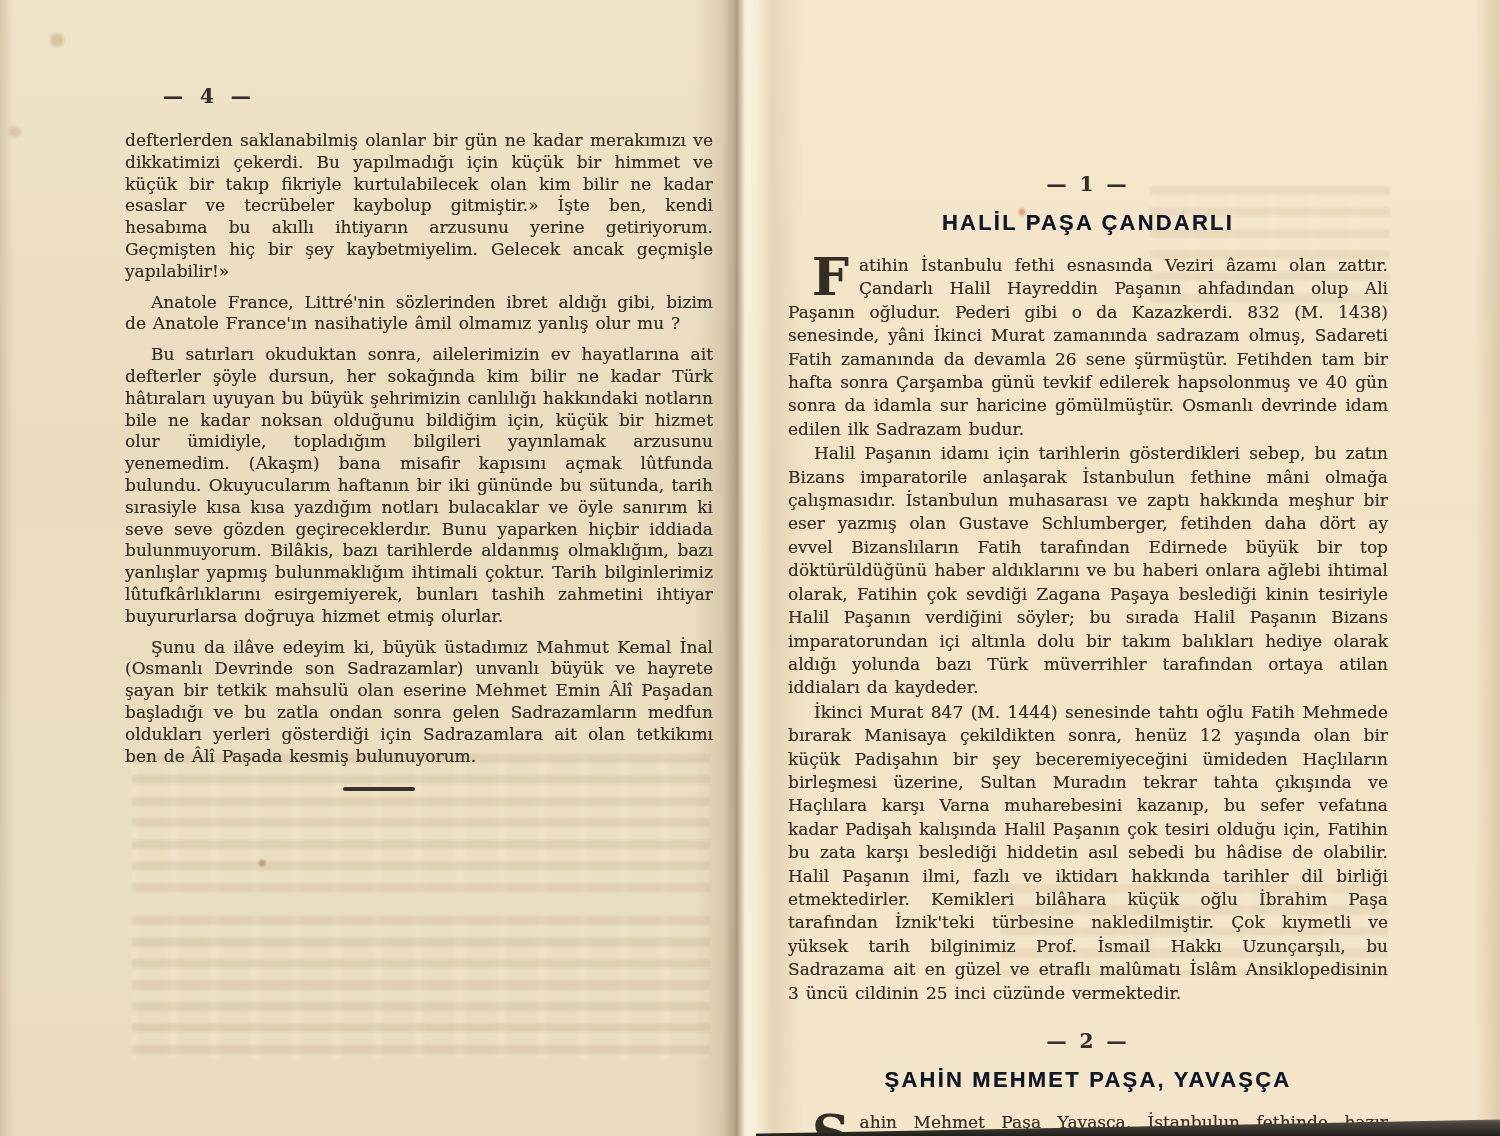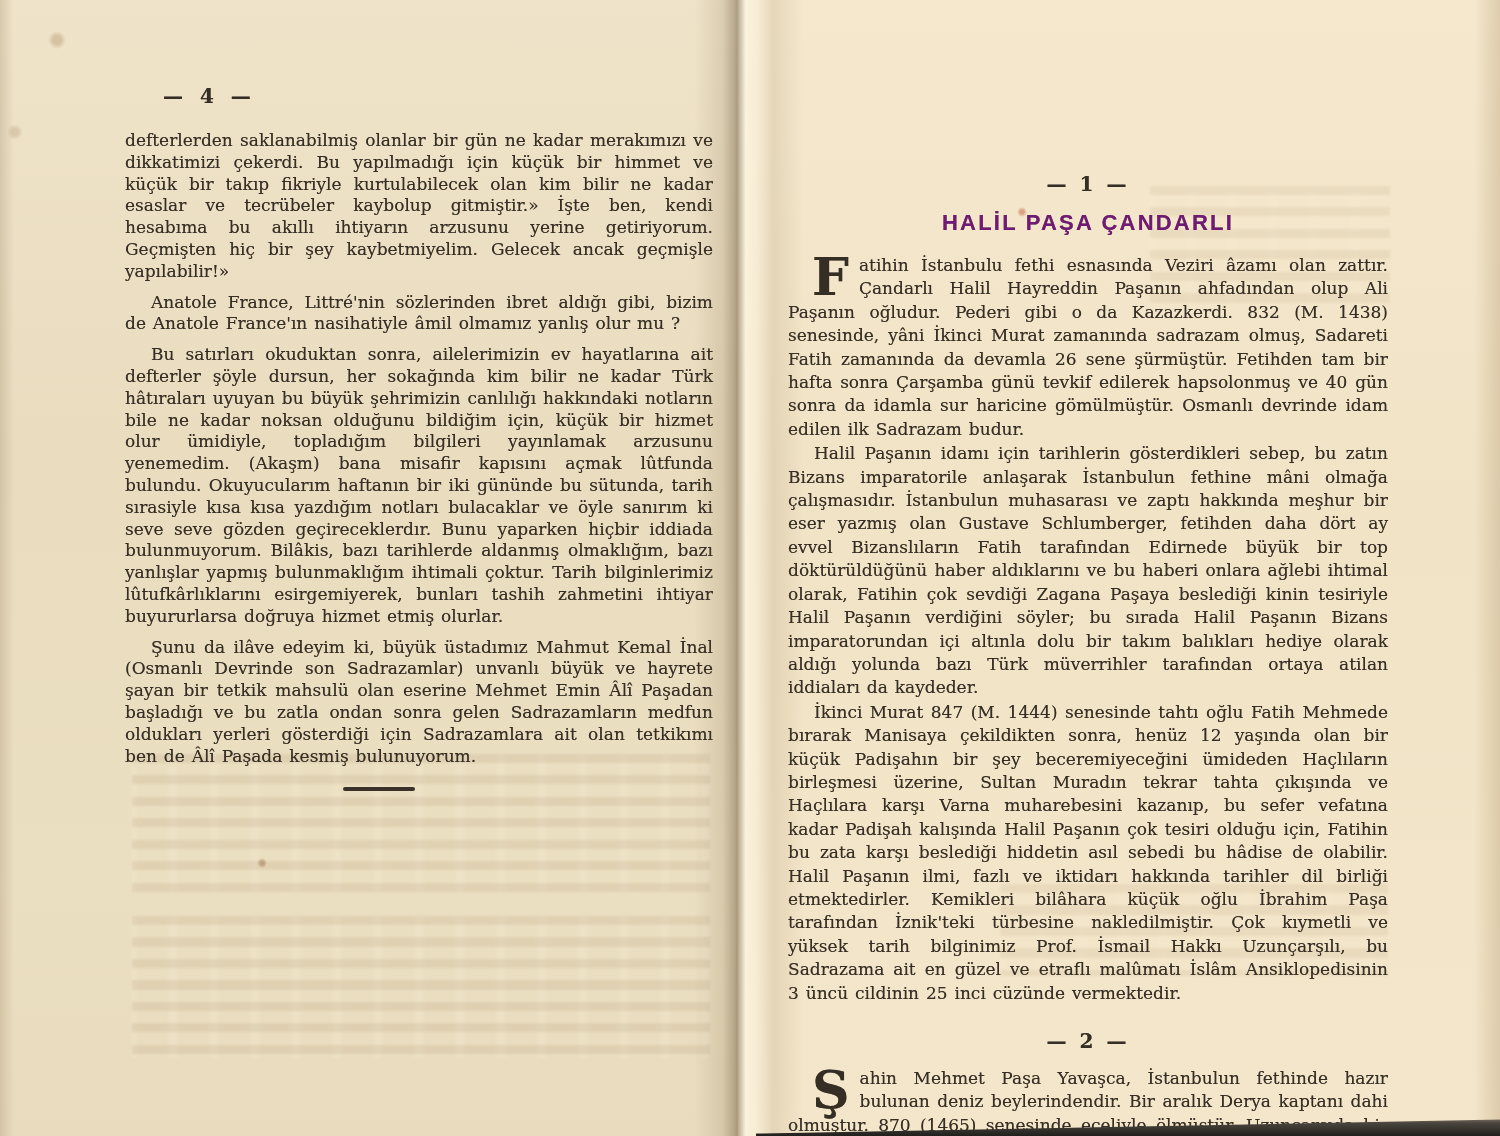--- a/index.html
+++ b/index.html
@@ -61,21 +61,21 @@
     width:72px;height:4px;background:#39312a;border-radius:2px;
     margin:20px 0 0 218px;
   }
   .sec-num{
     font-size:20px;font-weight:700;letter-spacing:3px;
     text-align:center;margin:0 0 14px 0;
   }
   .sec-title{
     font-family:"Liberation Sans", sans-serif;
     font-size:22px;font-weight:700;letter-spacing:2.2px;
-    color:#701a75;text-align:center;margin:0 0 18px 0;
+    color:#0f172a;text-align:center;margin:0 0 18px 0;
     text-shadow:0 0 .5px rgba(42,36,28,.6);
   }
   .section-2{margin-top:24px;}
   .dp .dropcap{
     float:left;font-size:52px;line-height:42px;font-weight:700;
     padding:2px 10px 0 0;margin-left:24px;
   }
   
   .ghost{
     position:absolute;pointer-events:none;opacity:.5;filter:blur(1.3px);
@@ -113,19 +113,20 @@
   <div class="section-1">
     <div class="sec-num">— 1 —</div>
     <h2 class="sec-title">HALİL PAŞA ÇANDARLI</h2>
     <p class="para dp"><span class="dropcap">F</span><span>atihin İstanbulu fethi esnasında Veziri âzamı olan zattır. Çandarlı Halil Hayreddin Paşanın ahfadından olup Ali Paşanın oğludur. Pederi gibi o da Kazazkerdi. 832 (M. 1438) senesinde, yâni İkinci Murat zamanında sadrazam olmuş, Sadareti Fatih zamanında da devamla 26 sene şürmüştür. Fetihden tam bir hafta sonra Çarşamba günü tevkif edilerek hapsolonmuş ve 40 gün sonra da idamla sur haricine gömülmüştür. Osmanlı devrinde idam edilen ilk Sadrazam budur.</span></p>
     <p class="para indent">Halil Paşanın idamı için tarihlerin gösterdikleri sebep, bu zatın Bizans imparatorile anlaşarak İstanbulun fethine mâni olmağa çalışmasıdır. İstanbulun muhasarası ve zaptı hakkında meşhur bir eser yazmış olan Gustave Schlumberger, fetihden daha dört ay evvel Bizanslıların Fatih tarafından Edirnede büyük bir top döktürüldüğünü haber aldıklarını ve bu haberi onlara ağlebi ihtimal olarak, Fatihin çok sevdiği Zagana Paşaya beslediği kinin tesiriyle Halil Paşanın verdiğini söyler; bu sırada Halil Paşanın Bizans imparatorundan içi altınla dolu bir takım balıkları hediye olarak aldığı yolunda bazı Türk müverrihler tarafından ortaya atilan iddiaları da kaydeder.</p>
     <p class="para indent">İkinci Murat 847 (M. 1444) senesinde tahtı oğlu Fatih Mehmede bırarak Manisaya çekildikten sonra, henüz 12 yaşında olan bir küçük Padişahın bir şey beceremiyeceğini ümideden Haçlıların birleşmesi üzerine, Sultan Muradın tekrar tahta çıkışında ve Haçlılara karşı Varna muharebesini kazanıp, bu sefer vefatına kadar Padişah kalışında Halil Paşanın çok tesiri olduğu için, Fatihin bu zata karşı beslediği hiddetin asıl sebedi bu hâdise de olabilir. Halil Paşanın ilmi, fazlı ve iktidarı hakkında tarihler dil birliği etmektedirler. Kemikleri bilâhara küçük oğlu İbrahim Paşa tarafından İznik'teki türbesine nakledilmiştir. Çok kıymetli ve yüksek tarih bilginimiz Prof. İsmail Hakkı Uzunçarşılı, bu Sadrazama ait en güzel ve etraflı malûmatı İslâm Ansiklopedisinin 3 üncü cildinin 25 inci cüzünde vermektedir.</p>
   </div>
 
   <div class="section-2">
     <div class="sec-num">— 2 —</div>
+    <h2 class="sec-title">ŞAHİN MEHMET PAŞA, YAVAŞÇA</h2>
     <p class="para dp"><span class="dropcap">Ş</span><span>ahin Mehmet Paşa Yavaşca, İstanbulun fethinde hazır bulunan deniz beylerindendir. Bir aralık Derya kaptanı dahi olmuştur. 870 (1465) senesinde eceliyle ölmüştür. Uzunçarşıda bir mesçit yaptırmıştır. Na'şı bu mesçidin avlusuna gömülmüştür.</span></p>
   </div>
 
 </div>
 
 <div class="gutter"></div>
 <div class="photo-edge"></div>
 
 </body></html>

